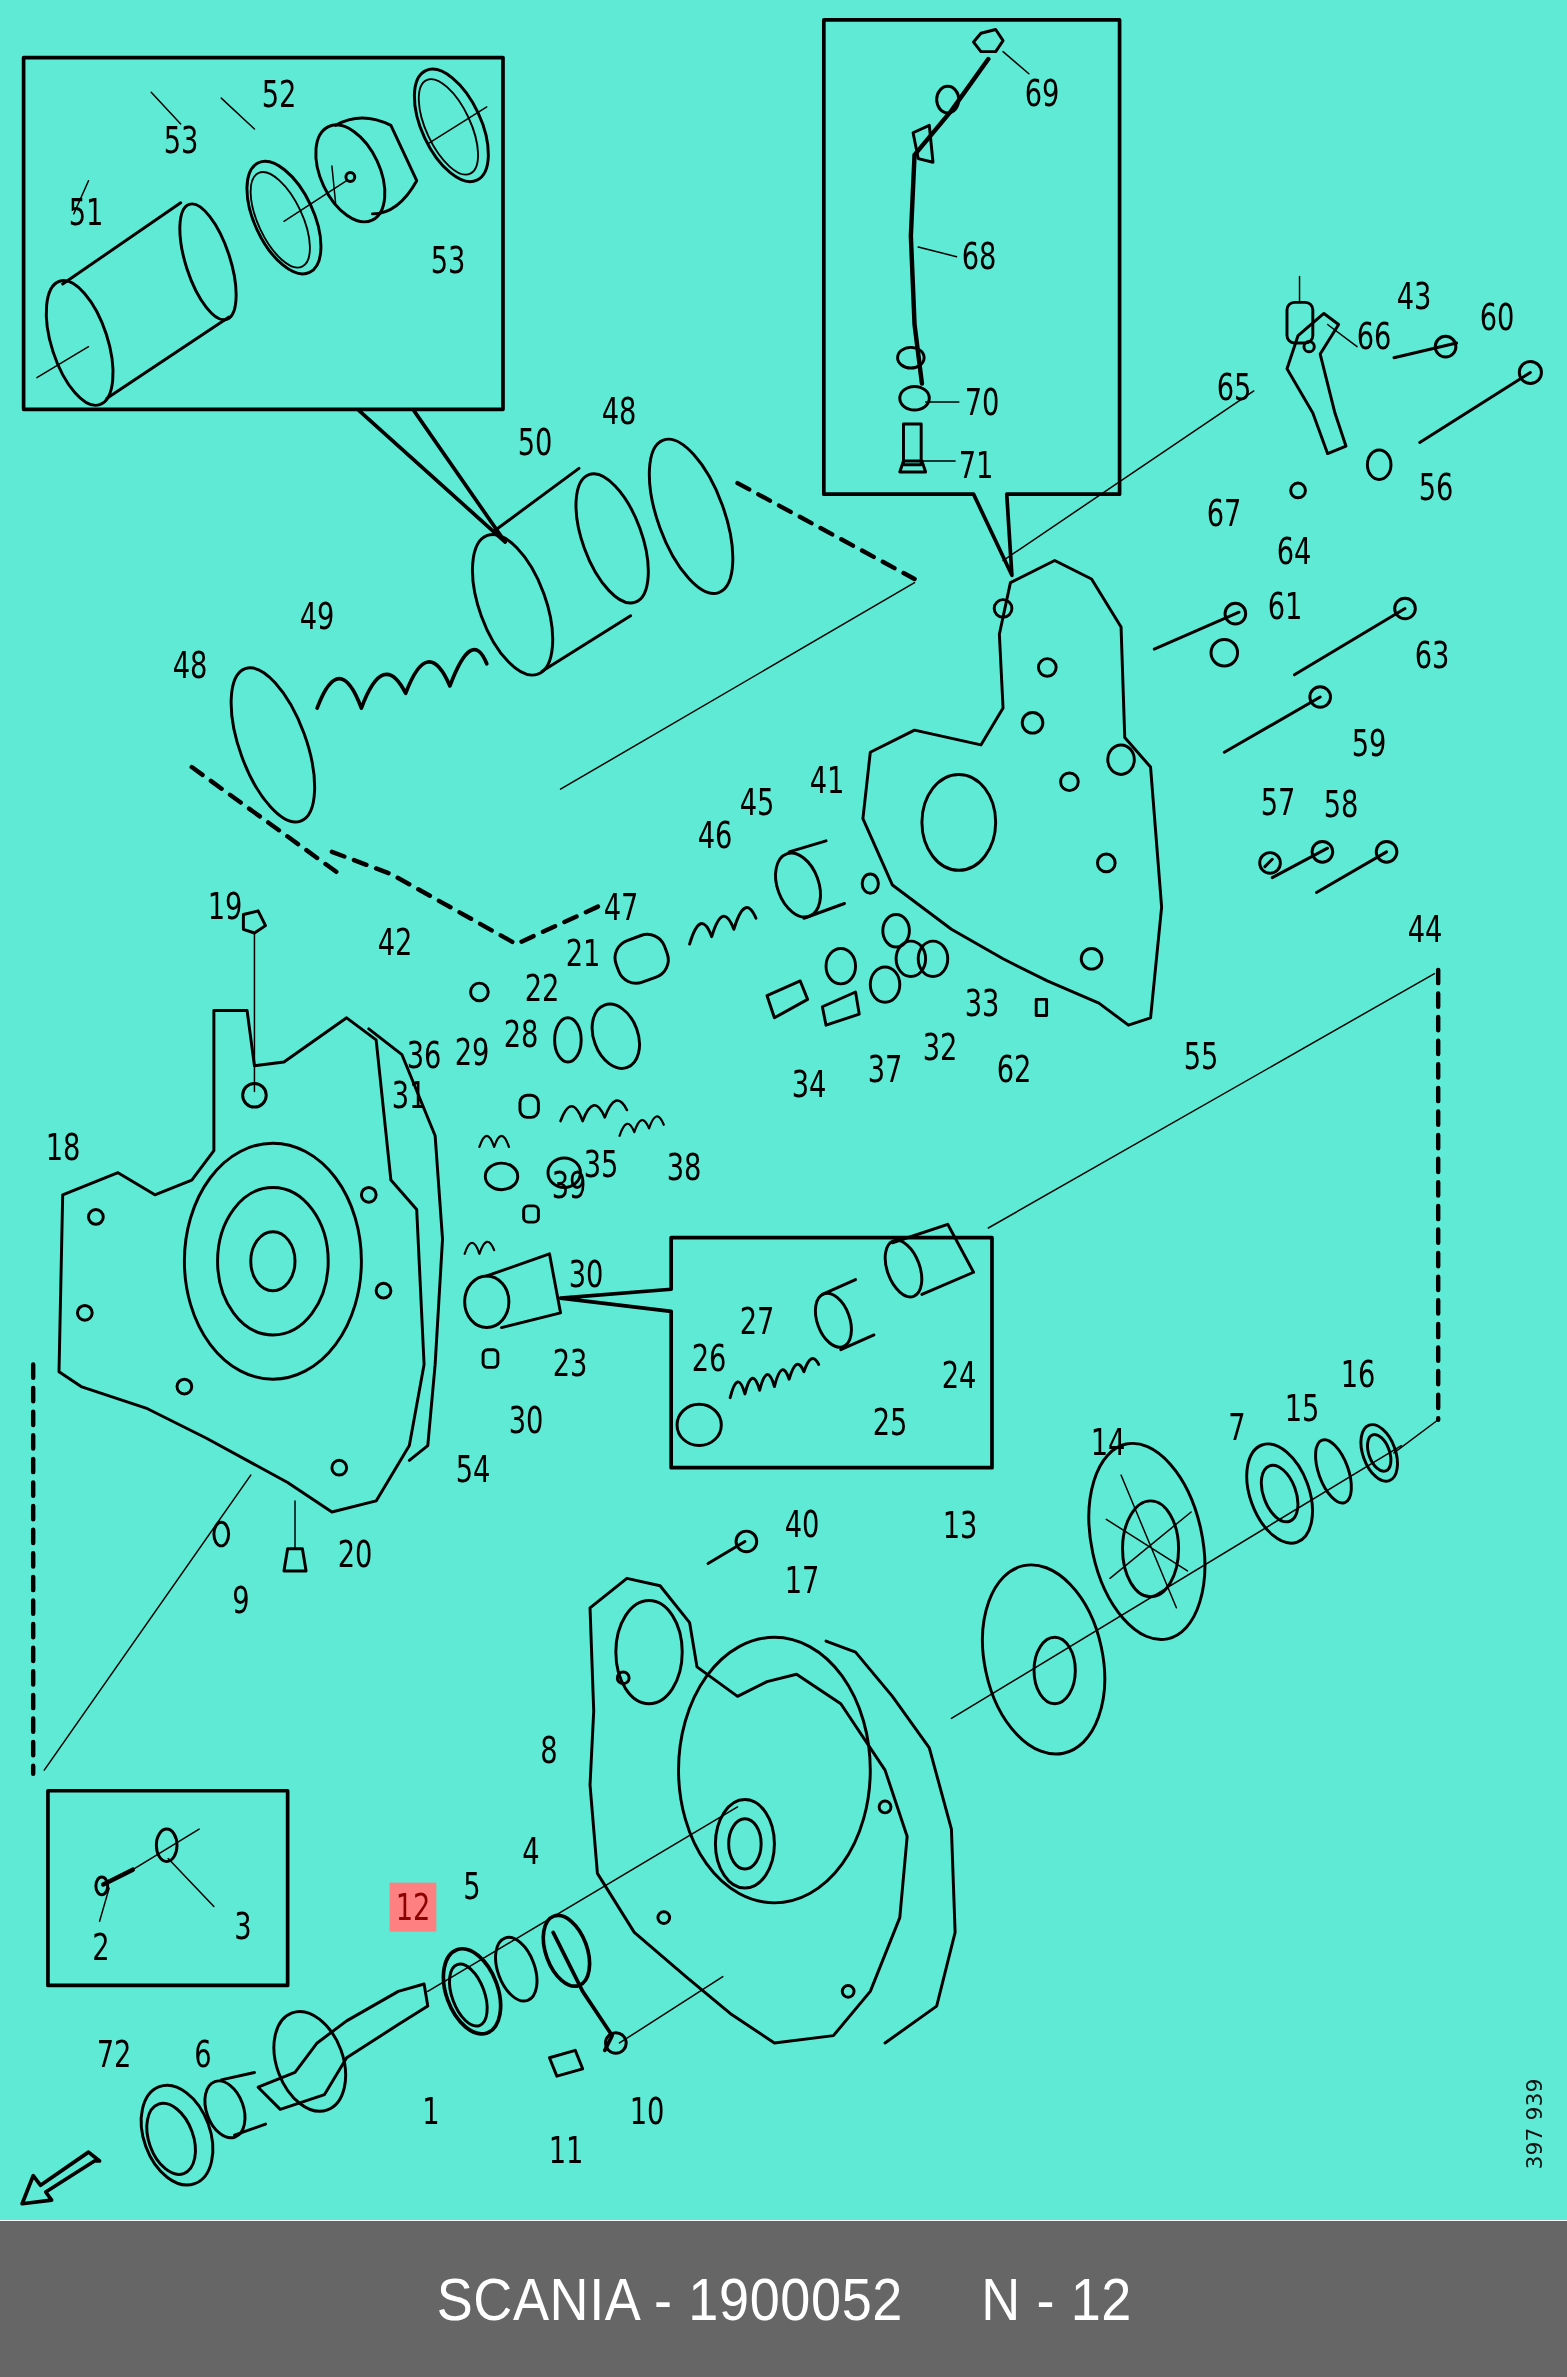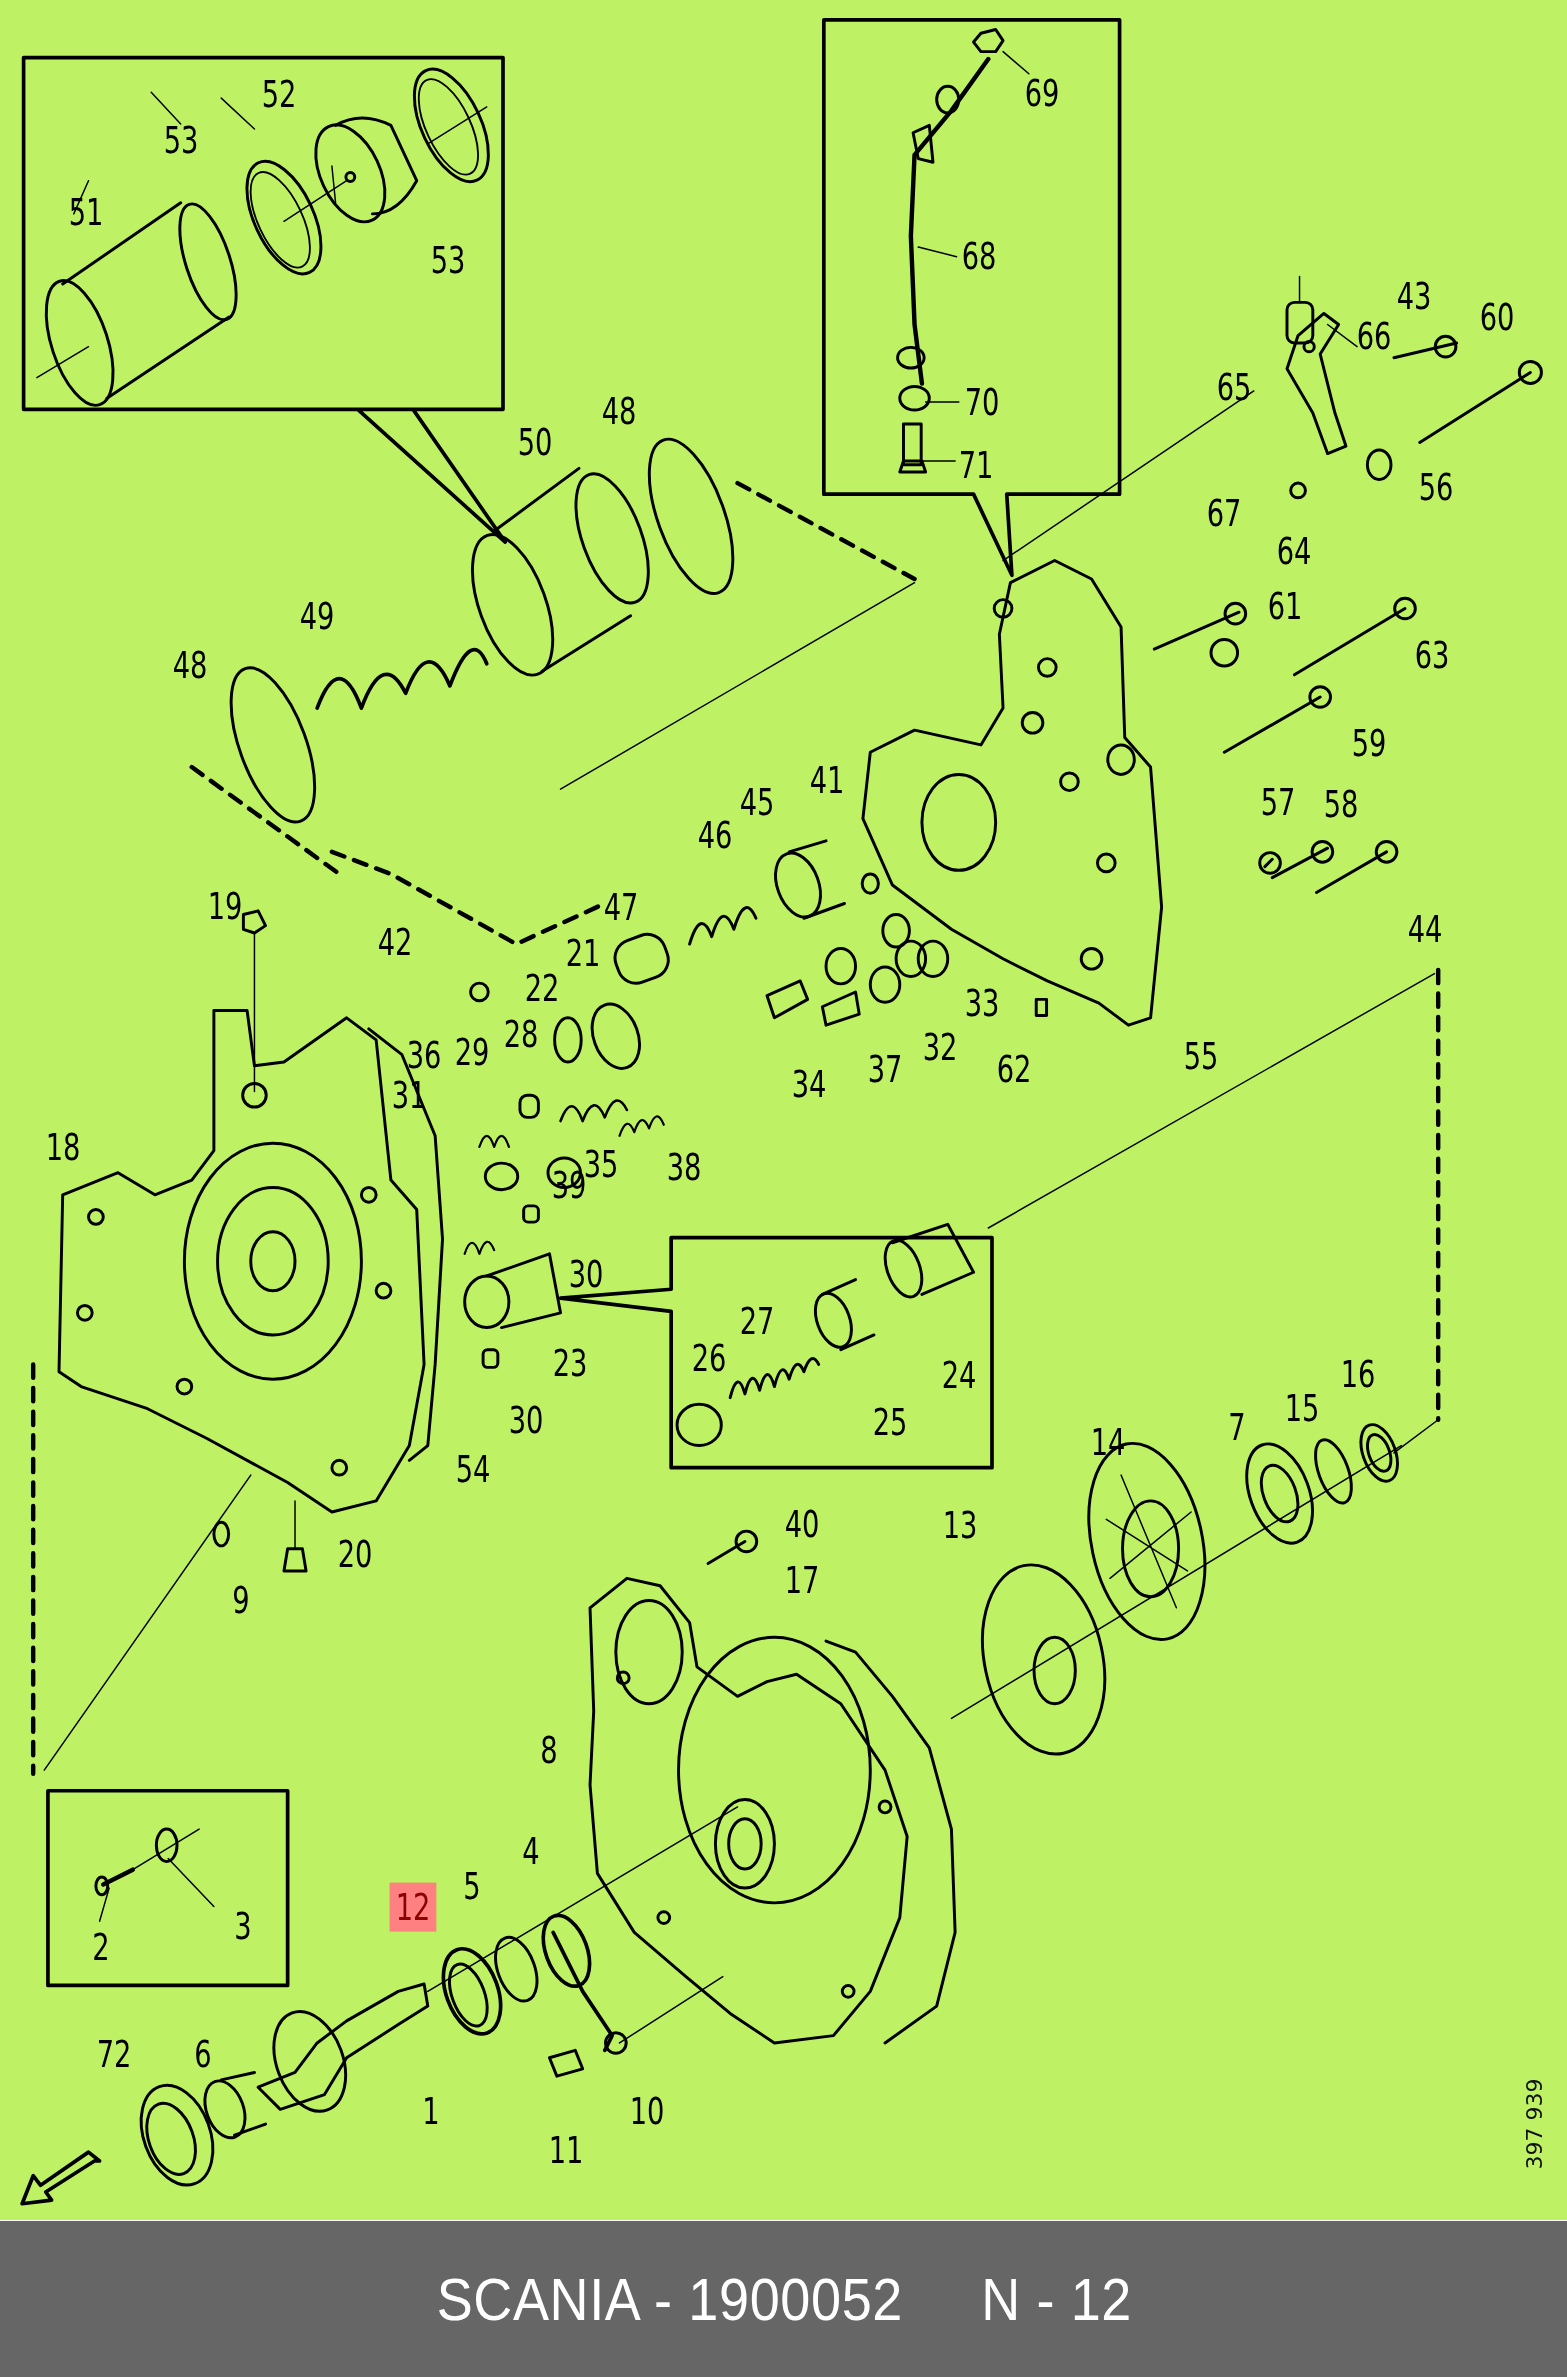--- a/index.html
+++ b/index.html
@@ -1,17 +1,17 @@
 <!DOCTYPE html>
 <html style="font-size:11.8px"><head>
 <meta charset="utf-8">
 <style>
   html, body { margin: 0; padding: 0; background: #ffffff; }
   body { width: 1568px; height: 2377px; position: relative; overflow: hidden; font-family: "DejaVu Sans", sans-serif; }
-  #diagram { position: absolute; left: 0; top: 0; width: 1568px; height: 2220px; background: #bef264; }
+  #diagram { position: absolute; left: 0; top: 0; width: 1568px; height: 2220px; background: #5eead4; }
   #diagram svg { position: absolute; left: 0; top: 0; }
   .callout { position: absolute; font-family: "DejaVu Sans Condensed", "DejaVu Sans", sans-serif; font-size: 37px; line-height: 1; color: #000; transform: translate(-50%, -50%) scaleX(0.82); white-space: nowrap; }
   .callout.highlight { background: #ff8080; color: #8b0000; padding: 5.9px 7.4px; }
   #ref-code { position: absolute; left: 1534px; top: 2124px; font-size: 22px; color: #111; transform: translate(-50%, -50%) rotate(-90deg); white-space: nowrap; }
   #footer { position: absolute; left: 0; top: 2221px; width: 1568px; height: 156px; background: #666666; display: flex; align-items: center; justify-content: center; }
   #footer-text { color: #ffffff; font-family: "Liberation Sans", sans-serif; font-size: 60px; letter-spacing: 0.7px; white-space: pre; transform: scaleX(0.9); }
 </style>
 </head>
 <body>
 

